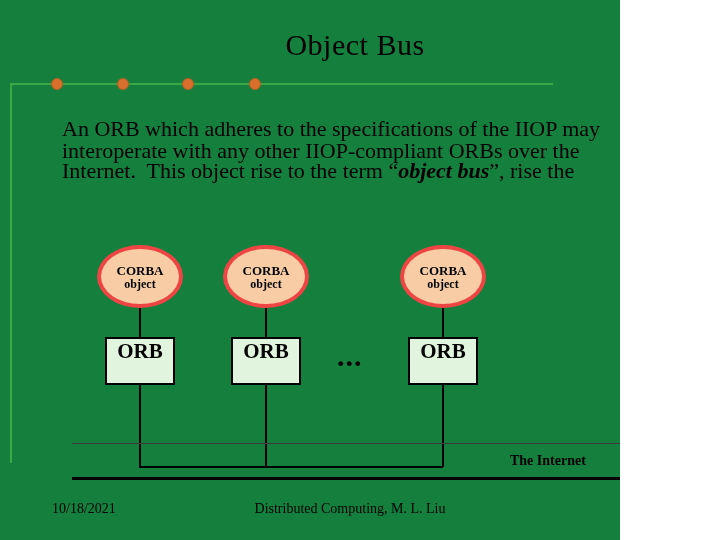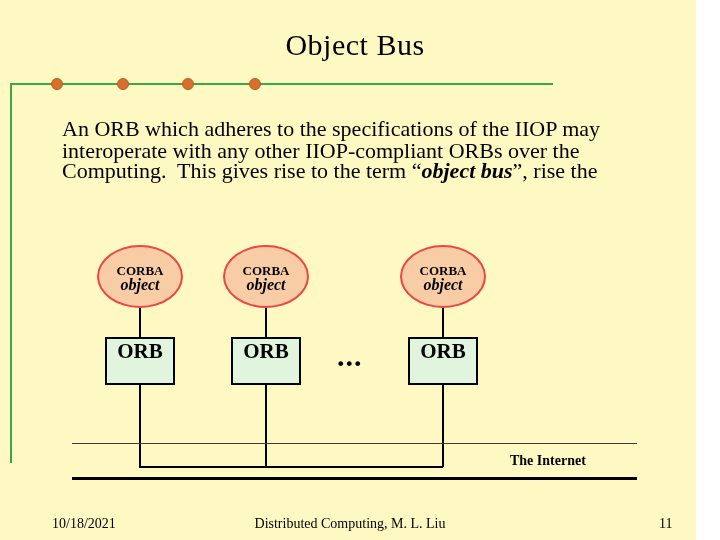--- a/index.html
+++ b/index.html
@@ -1,49 +1,49 @@
 <!DOCTYPE html>
 <html style="--accent-green: #3aa845; --dot-orange: #d96f2d; --ellipse-fill: #f8cda6; --orb-fill: #e1f5de; --ink: #000000;"><head>
 <meta charset="utf-8">
 <style>
   html,body{margin:0;padding:0;background:#fff;}
   .slide{
-    position:relative;width:696px;height:540px;background:#fef9c3;
+    position:relative;width:620px;height:540px;background:#15803d;
     font-family:"Liberation Serif", serif;color:var(--ink);overflow:hidden;
   }
   .abs{position:absolute;}
   .title{
     left:0;top:28px;width:710px;text-align:center;
     font-size:30px;color:var(--ink);letter-spacing:0.5px;
   }
   .accent-h{left:10px;top:83px;width:543px;height:2px;background:var(--accent-green);}
   .accent-v{left:10px;top:83px;width:2px;height:380px;background:var(--accent-green);}
   .dot{width:12px;height:12px;border-radius:50%;background:var(--dot-orange);
        border:1px solid #b85c20;box-sizing:border-box;top:78px;}
   .body-line{left:62px;font-size:22px;white-space:pre;color:var(--ink);}
   .body-line .em{font-weight:bold;font-style:italic;}
   .ellipse{
-    width:86px;height:63px;border:2px solid #ef4444;border-radius:50%;
+    width:86px;height:63px;border:4px solid #ef4444;border-radius:50%;
     background:var(--ellipse-fill);box-sizing:border-box;top:245px;
     display:flex;flex-direction:column;align-items:center;justify-content:center;
   }
   .ellipse .l1{font-size:13px;font-weight:bold;line-height:15px;}
-  .ellipse .l2{font-size:16px;font-weight:bold;line-height:13px;font-style:italic;}
+  .ellipse .l2{font-size:12px;font-weight:bold;line-height:13px;}
   .vline{width:1.5px;background:#000;}
   .orb-box{
     width:70px;height:48px;border:2px solid #000;background:var(--orb-fill);
     box-sizing:border-box;top:337px;display:flex;justify-content:center;
     font-size:21px;font-weight:bold;
   }
   .conn-h{left:139px;top:466px;width:304px;height:1.5px;background:#000;}
   .dots3{left:337px;top:341px;font-size:30px;font-weight:bold;line-height:1;letter-spacing:1px;}
   .bus-thin{left:72px;top:443px;width:565px;height:1px;background:#3b3b3b;}
   .bus-thick{left:72px;top:477px;width:565px;height:3px;background:#000;}
   .bus-label{left:510px;top:453px;font-size:14px;font-weight:bold;}
-  .footer{top:516px;font-size:14px;color:#000;}
+  .footer{top:501px;font-size:14px;color:#000;}
   .footer-date{left:52px;}
   .footer-center{left:0;width:700px;text-align:center;}
   .footer-page{left:631px;margin-left:28px;}
 </style>
 </head>
 <body>
 
 <div class="slide">
 
   <div class="abs title">Object Bus</div>
@@ -51,21 +51,21 @@
   <div class="abs accent-h"></div>
   <div class="abs accent-v"></div>
 
   <div class="abs dot" style="left:51px"></div>
   <div class="abs dot" style="left:117px"></div>
   <div class="abs dot" style="left:182px"></div>
   <div class="abs dot" style="left:249px"></div>
 
   <div class="abs body-line" style="top:116px">An ORB which adheres to the specifications of the IIOP may</div>
   <div class="abs body-line" style="top:138px">interoperate with any other IIOP-compliant ORBs over the</div>
-  <div class="abs body-line" style="top:158px"><span>Computing.  This gives rise to the term “</span><span class="em">object bus</span><span>”, rise the</span></div>
+  <div class="abs body-line" style="top:158px"><span>Internet.  This object rise to the term “</span><span class="em">object bus</span><span>”, rise the</span></div>
 
   <div class="abs ellipse" style="left:97px">
     <span class="l1">CORBA</span>
     <span class="l2">object</span>
   </div>
   <div class="abs vline" style="left:139px;top:308px;height:29px"></div>
   <div class="abs orb-box" style="left:105px">
       <span>ORB</span>
     </div>
   <div class="abs vline" style="left:139px;top:385px;height:82px"></div>

